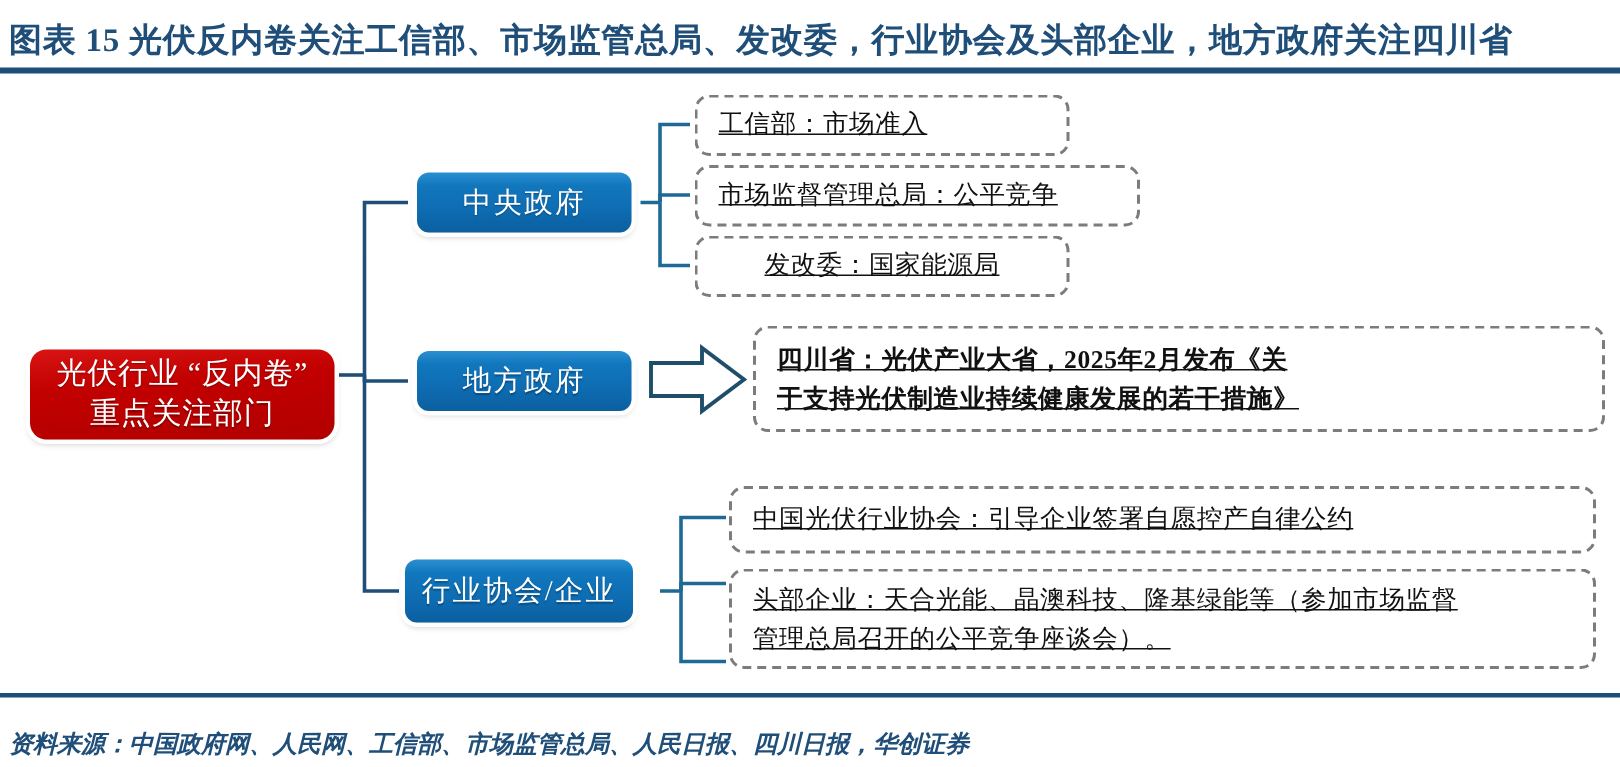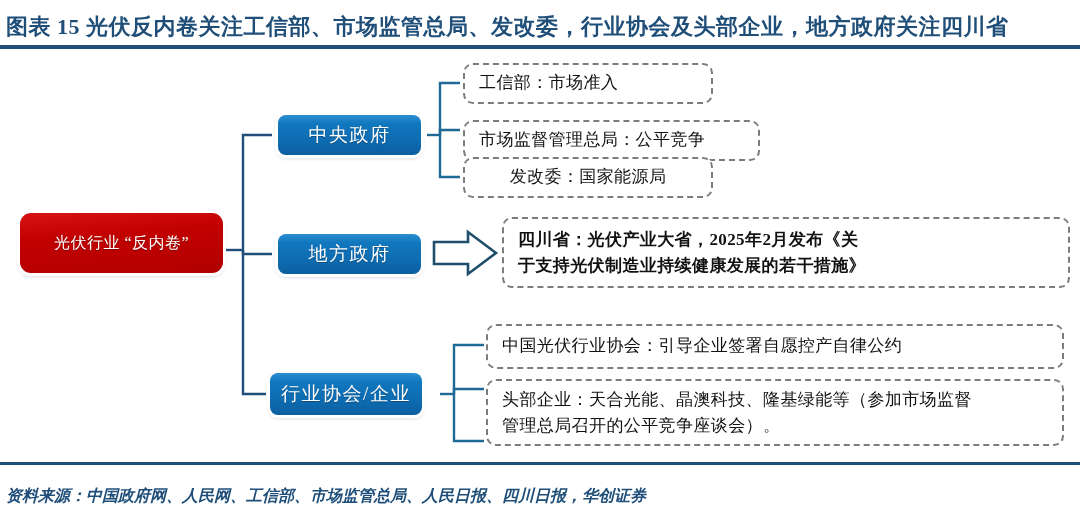--- a/index.html
+++ b/index.html
@@ -71,33 +71,33 @@
     top: 0;
     width: 1080px;
     height: 412px;
     pointer-events: none;
   }
 
   
   .node-root {
     position: absolute;
     left: 20px;
-    top: 164px;
+    top: 184px;
     width: 203px;
     height: 60px;
     border-radius: 11px;
     background: linear-gradient(175deg, #d81414 0%, #c20000 38%, #b20000 100%);
     box-shadow: 0 0 0 3px #ffffff, 0 2px 5px rgba(0,0,0,0.30);
     display: flex;
     flex-direction: column;
     align-items: center;
     justify-content: center;
     color: #ffffff;
     font-family: "Liberation Serif", "DejaVu Serif", serif;
-    font-size: 16px;
+    font-size: 20px;
     line-height: 1.34;
     letter-spacing: 0.5px;
     text-align: right;
     text-shadow: 0 1px 1px rgba(0,0,0,0.35);
   }
 
   
   .node-blue {
     position: absolute;
     border-radius: 8px;
@@ -127,28 +127,28 @@
     display: flex;
     align-items: center;
     padding: 4px 14px;
     font-family: "Liberation Serif", "DejaVu Serif", serif;
     font-size: 17px;
     line-height: 1.45;
     color: #111111;
     letter-spacing: 0.4px;
   }
   #leaf-miit   { left: 463px; top: 14px;  width: 250px; height: 41px; }
-  #leaf-samr   { left: 463px; top: 71px;  width: 297px; height: 41px; }
+  #leaf-samr   { left: 463px; top: 61px;  width: 297px; height: 41px; }
   #leaf-ndrc   { left: 463px; top: 108px; width: 250px; height: 41px; justify-content: center; }
   #leaf-sichuan{ left: 502px; top: 168px; width: 568px; height: 71px; }
   #leaf-cpia   { left: 486px; top: 275px; width: 578px; height: 45px; }
   #leaf-firms  { left: 486px; top: 330px; width: 578px; height: 67px; align-items: center; }
   #leaf-sichuan .leaf-text,
   #leaf-firms .leaf-text { line-height: 1.48; }
-  .leaf-text { display: block; }
+  .leaf-text { display: block; text-decoration: underline; }
   .leaf-bold { font-weight: bold; }
 </style>
 </head>
 <body>
 
 <div class="fig-title">图表 15   光伏反内卷关注工信部、市场监管总局、发改委，行业协会及头部企业，地方政府关注四川省</div>
 <div class="rule-top"></div>
 
 <div class="canvas">
 
@@ -167,20 +167,21 @@
     <path d="M 434 193 L 468 193 L 468 183 L 496 204 L 468 225 L 468 215 L 434 215 Z" fill="#ffffff" stroke="#1f4e6b" stroke-width="2.6" stroke-linejoin="miter"></path>
 
     <path d="M 440 345 L 454 345" fill="none" stroke="#1f6a95" stroke-width="2.4"></path>
     <path d="M 454 345 L 454 296 L 484 296" fill="none" stroke="#1f6a95" stroke-width="2.4"></path>
     <path d="M 454 345 L 454 340 L 484 340" fill="none" stroke="#1f6a95" stroke-width="2.4"></path>
     <path d="M 454 345 L 454 392 L 484 392" fill="none" stroke="#1f6a95" stroke-width="2.4"></path>
   </svg>
 
   <div class="node-root">
     <span>光伏行业 “反内卷”</span>
+    <span>重点关注部门</span>
   </div>
 
   <div class="node-blue" id="node-central">中央政府</div>
 
   <div class="node-blue" id="node-local">地方政府</div>
 
   <div class="node-blue" id="node-assoc">行业协会/企业</div>
 
   <div class="leaf" id="leaf-miit">
     <span class="leaf-text">工信部：市场准入</span>

